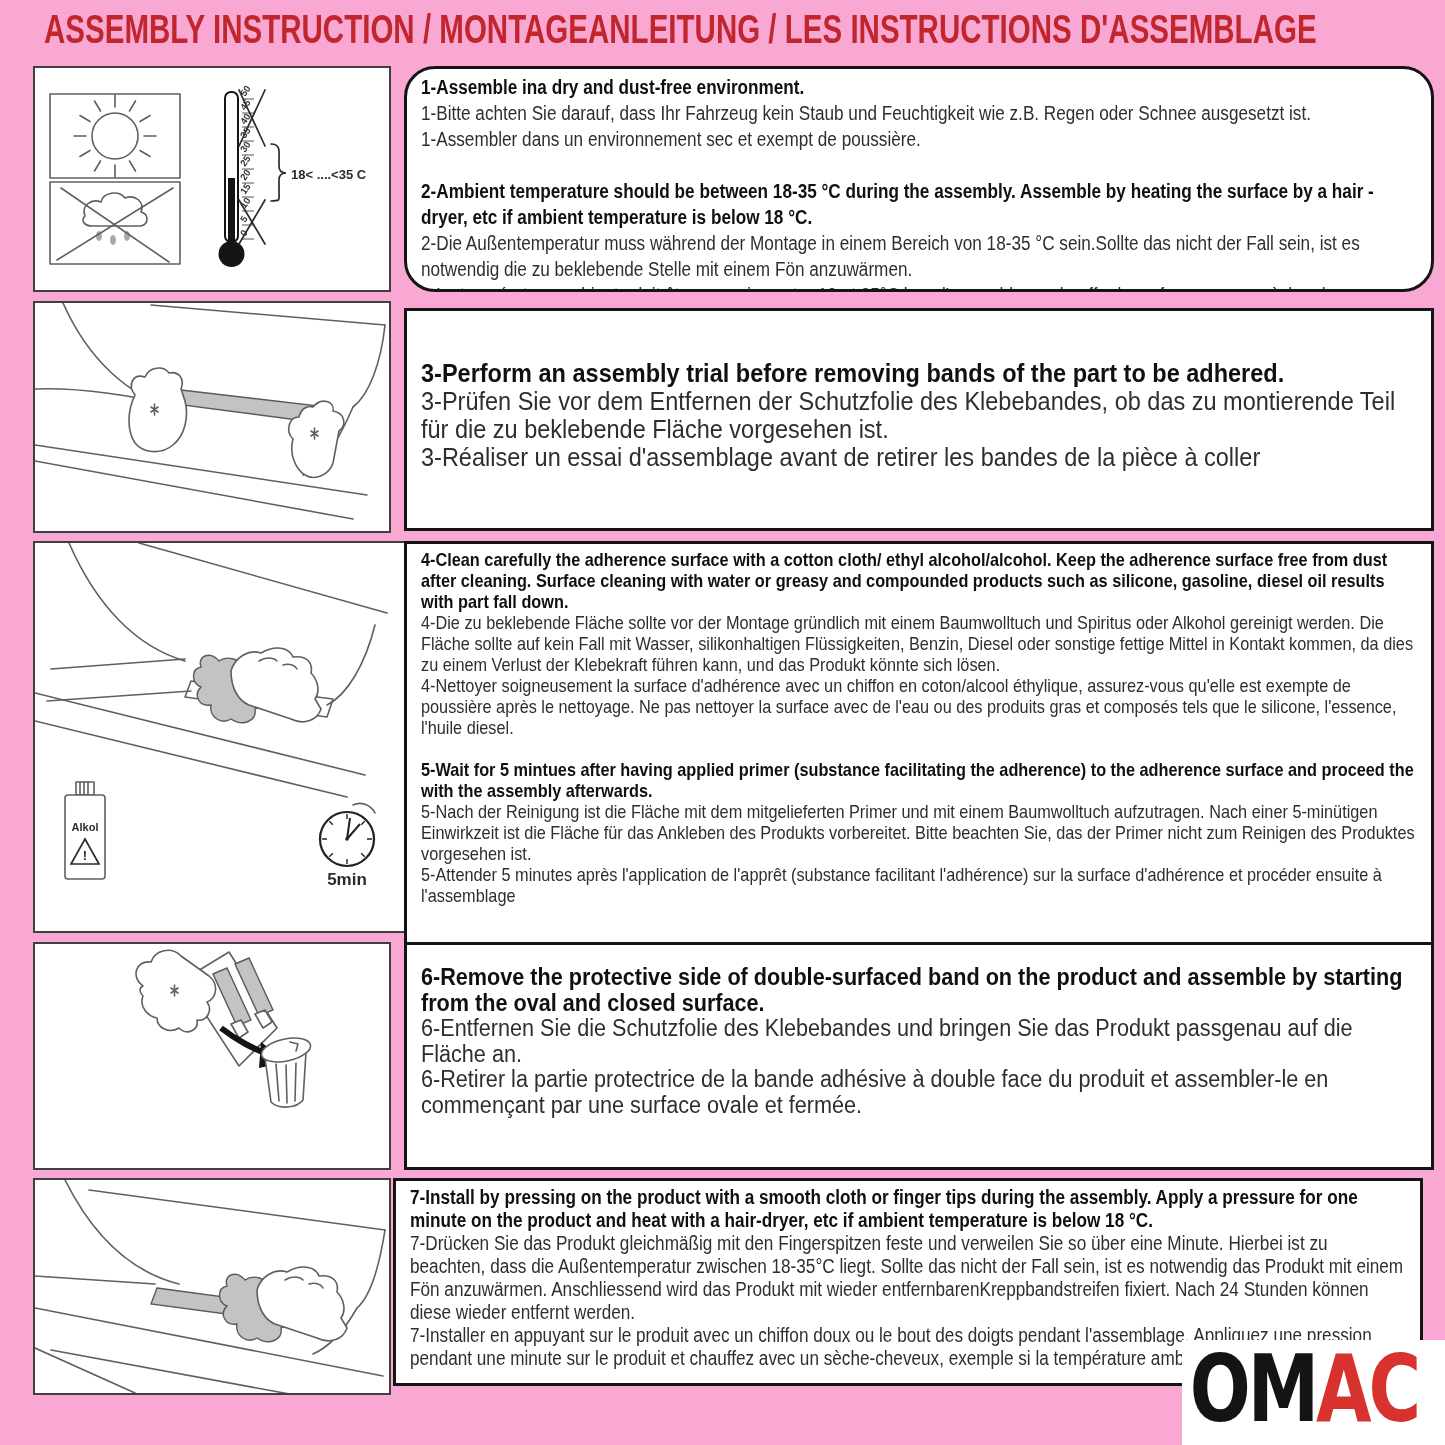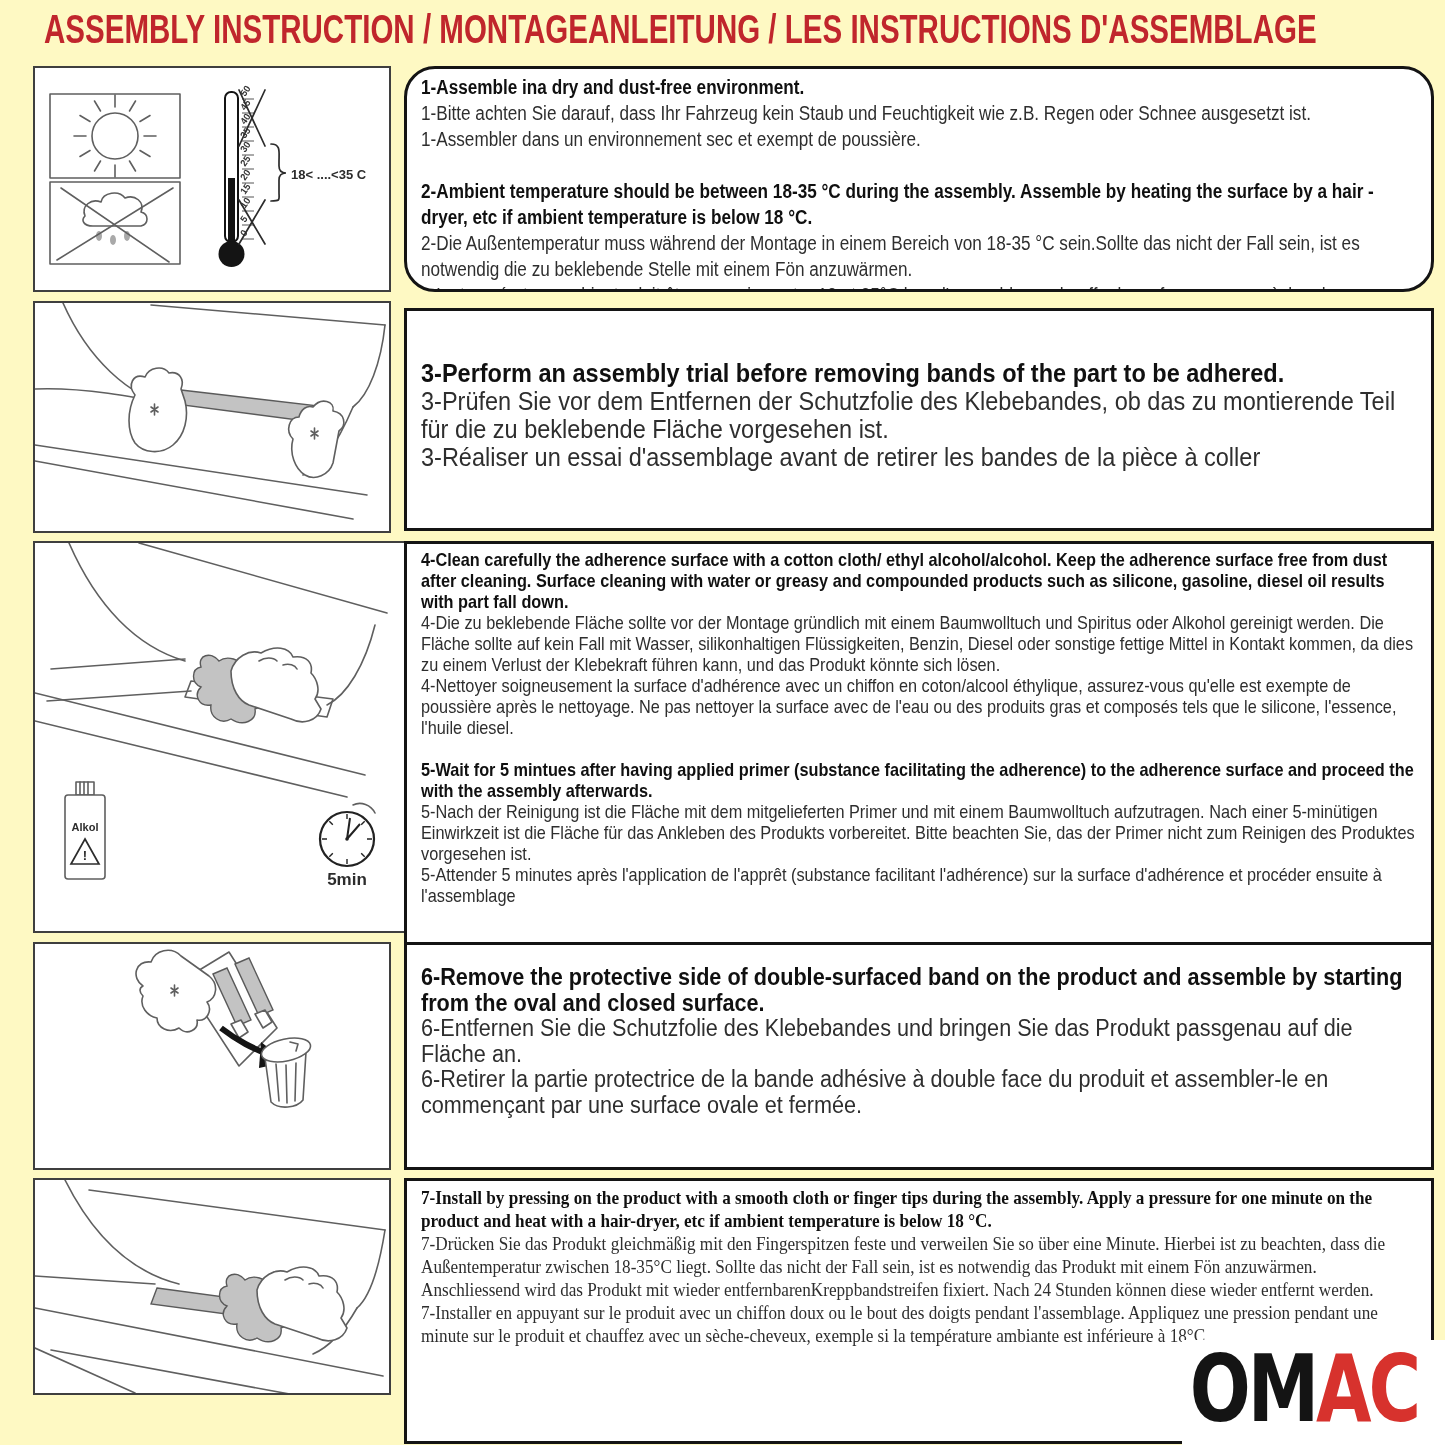--- a/index.html
+++ b/index.html
@@ -1,16 +1,16 @@
 <!DOCTYPE html>
 <html><head>
 <meta charset="utf-8">
 <style>
   html,body{margin:0;padding:0;background:#fff;}
-  .page{position:relative;width:1445px;height:1445px;background:#fef9c3;overflow:hidden;
+  .page{position:relative;width:1445px;height:1445px;background:#f9a8d4;overflow:hidden;
         font-family:"Liberation Sans",sans-serif;}
   .title{position:absolute;left:44px;top:6px;font-size:41px;font-weight:bold;
          color:#C0262C;white-space:nowrap;transform:scaleX(0.72);transform-origin:0 0;}
   .ibox{position:absolute;border:2px solid #3f3f3f;box-sizing:border-box;background:#fff;}
   .tbox{position:absolute;border:3px solid #141414;box-sizing:border-box;background:#fff;
         padding:5px 14px 0 14px;overflow:hidden;}
   .tbox .fit{transform:scaleX(0.88);transform-origin:0 0;width:113.6%;}
   .tbox .fit2{transform:scaleX(0.94);transform-origin:0 0;width:106.4%;}
   .tbox p{margin:0;}
   .p-b{font-weight:bold;color:#101010;}
@@ -212,21 +212,21 @@
         <polygon class="grayfill" points="122,108 212,120 206,136 116,124"></polygon>
         <path class="ln" d="M0,128 L348,196 M16,170 L352,232 M0,168 L100,213"></path>
       </g>
       <g>
         <path class="grayfill" d="M210,100 C202,90 188,94 192,106 C182,108 182,122 192,126 C184,134 190,146 202,144 C200,156 212,164 222,158 C234,166 248,160 246,148 C258,144 258,130 248,126 C254,116 246,106 236,108 C232,98 218,94 210,100 Z"></path>
         <path class="whitefill" d="M222,110 C226,96 240,88 252,92 C266,84 280,86 284,96 C298,94 304,102 302,112 C308,118 312,130 306,138 L312,148 C308,160 294,164 282,158 L240,144 C230,140 222,128 222,110 Z"></path>
         <path class="ln" d="M250,100 C256,96 264,96 268,100 M274,104 C280,102 286,104 288,108"></path>
       </g>
     </svg>
   </div>
-  <div class="tbox r5" style="left:404px;top:1178px;width:1030px;height:266px;font-family:Liberation Serif, serif;">
+  <div class="tbox r5" style="left:393px;top:1178px;width:1030px;height:208px;">
     <div class="fit">
       <p class="p-b">7-Install by pressing on the product with a smooth cloth or finger tips during the assembly. Apply a pressure for one minute on the product and heat with a hair-dryer, etc if ambient temperature is below 18 °C.</p>
       <p class="p-r">7-Drücken Sie das Produkt gleichmäßig mit den Fingerspitzen feste und verweilen Sie so über eine Minute. Hierbei ist zu beachten, dass die Außentemperatur zwischen 18-35°C liegt. Sollte das nicht der Fall sein, ist es notwendig das Produkt mit einem Fön anzuwärmen. Anschliessend wird das Produkt mit wieder entfernbarenKreppbandstreifen fixiert. Nach 24 Stunden können diese wieder entfernt werden.</p>
       <p class="p-r">7-Installer en appuyant sur le produit avec un chiffon doux ou le bout des doigts pendant l'assemblage. Appliquez une pression pendant une minute sur le produit et chauffez avec un sèche-cheveux, exemple si la température ambiante est inférieure à 18°C</p>
     </div>
   </div>
 
   <div class="logo-patch">
     <div class="logo-text">
       <span class="logo-black">OM</span><span class="logo-red">AC</span>

